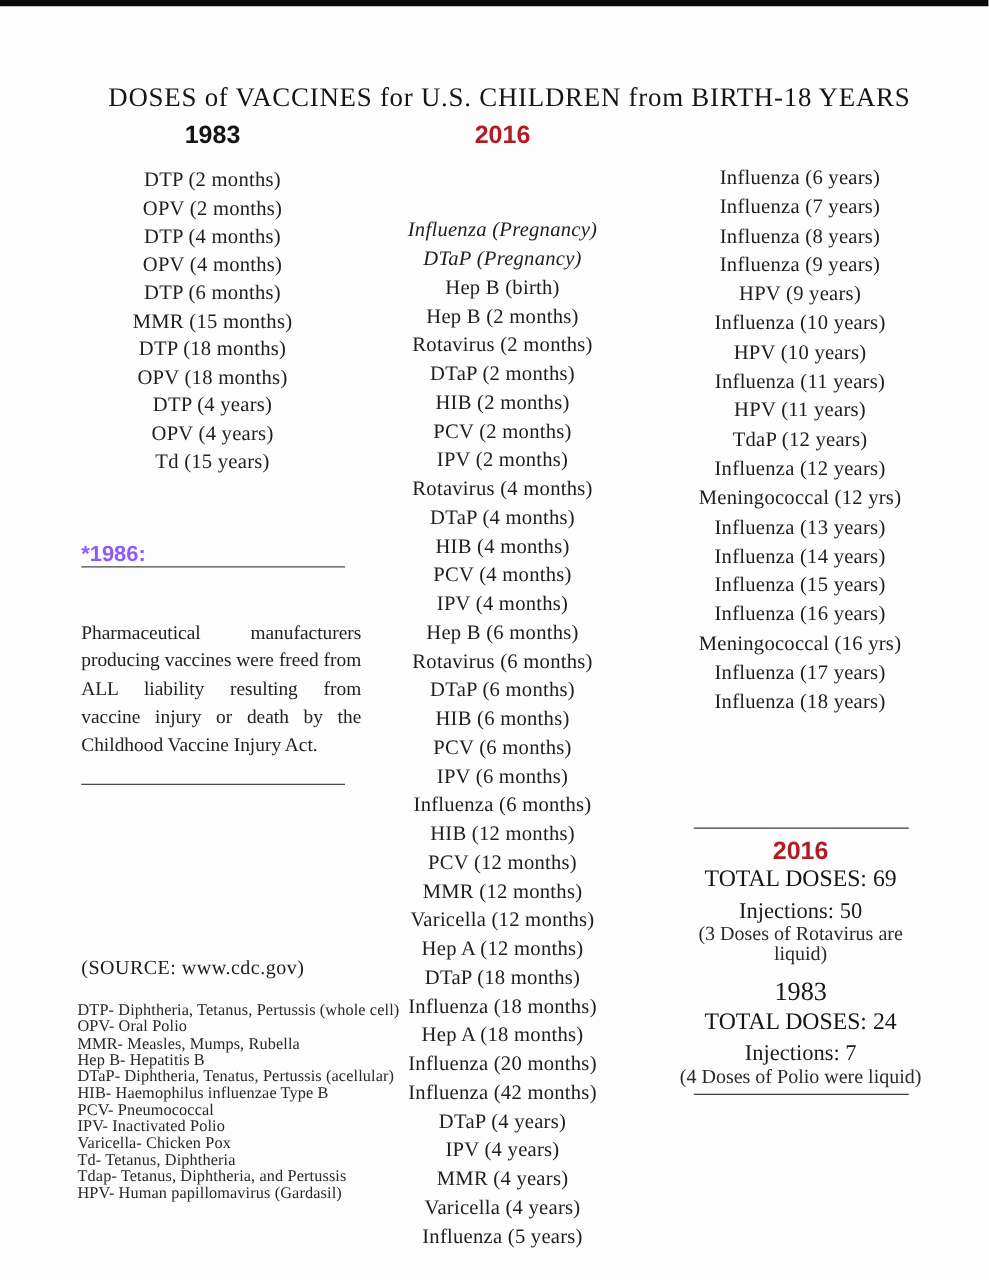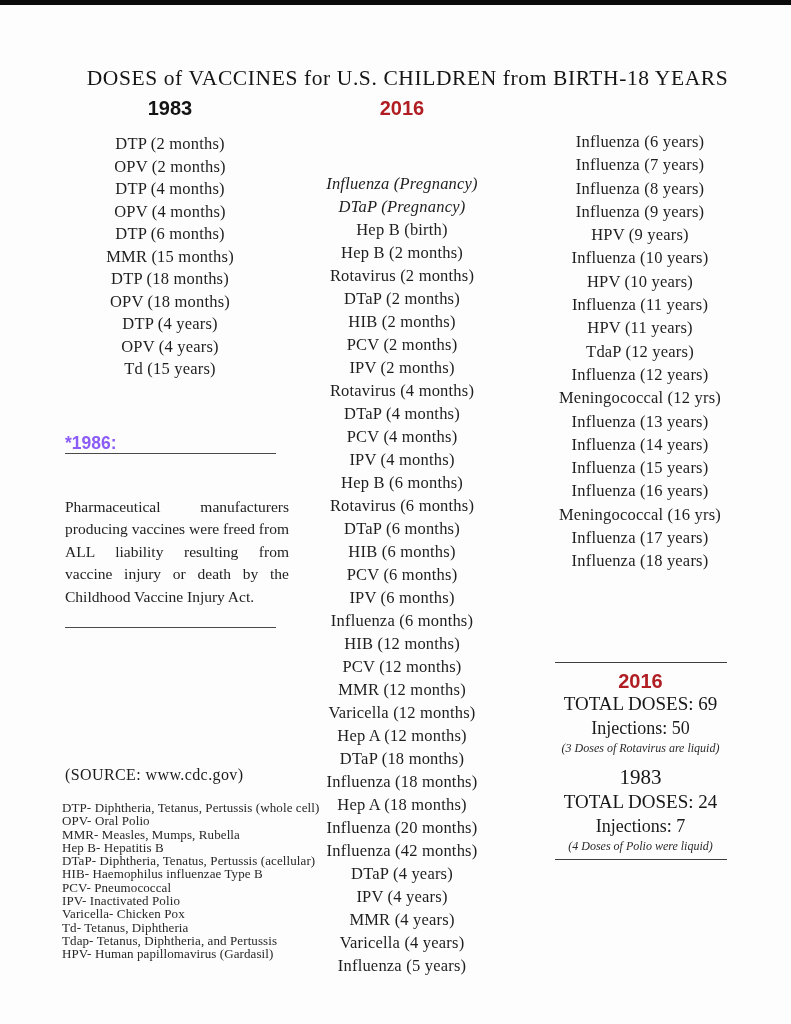--- a/index.html
+++ b/index.html
@@ -48,21 +48,21 @@
   }
 
   .totals{ position:absolute; left:538px; top:662px; width:205px; text-align:center; }
   .totals .thr{ border:none; border-top:1.5px solid #3d3d3d; width:172px; margin:0 auto; }
   .t-year-2016{
     margin-top:7px; font-family:"Liberation Sans", sans-serif; font-weight:bold;
     font-size:20px; line-height:22px; color:var(--red);
   }
   .t-doses{ font-size:19px; line-height:24px; color:#161616; }
   .t-inj{ font-size:18px; line-height:24px; color:#1a1a1a; }
-  .t-note{ font-size:12px; font-style:italic; line-height:16px; color:#2a2a2a; }
+  .t-note{ font-size:16px; line-height:16px; color:#2a2a2a; }
   .t-year-1983{ font-size:21px; line-height:26px; margin-top:8px; color:#161616; }
   .t-gap{ height:5px; }
 </style>
 </head>
 <body>
 
 <div class="page">
   <div class="topbar"></div>
 
   <h1 class="title">DOSES of VACCINES for U.S. CHILDREN from BIRTH-18 YEARS</h1>
@@ -89,20 +89,21 @@
       <li class="italic">DTaP (Pregnancy)</li>
       <li>Hep B (birth)</li>
       <li>Hep B (2 months)</li>
       <li>Rotavirus (2 months)</li>
       <li>DTaP (2 months)</li>
       <li>HIB (2 months)</li>
       <li>PCV (2 months)</li>
       <li>IPV (2 months)</li>
       <li>Rotavirus (4 months)</li>
       <li>DTaP (4 months)</li>
+      <li>HIB (4 months)</li>
       <li>PCV (4 months)</li>
       <li>IPV (4 months)</li>
       <li>Hep B (6 months)</li>
       <li>Rotavirus (6 months)</li>
       <li>DTaP (6 months)</li>
       <li>HIB (6 months)</li>
       <li>PCV (6 months)</li>
       <li>IPV (6 months)</li>
       <li>Influenza (6 months)</li>
       <li>HIB (12 months)</li>

